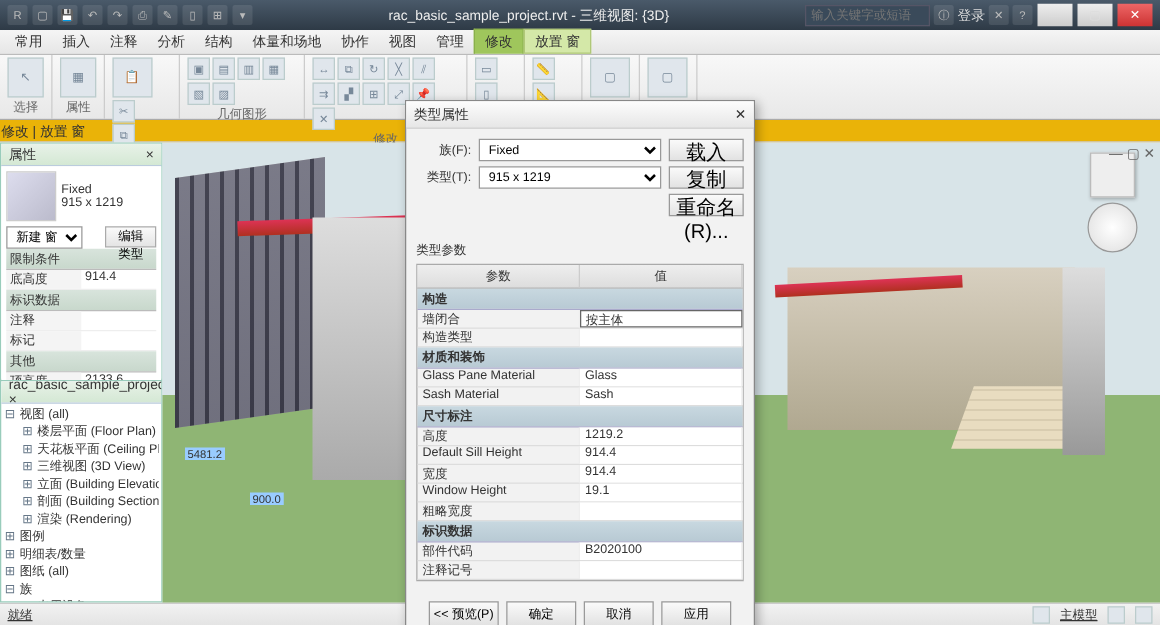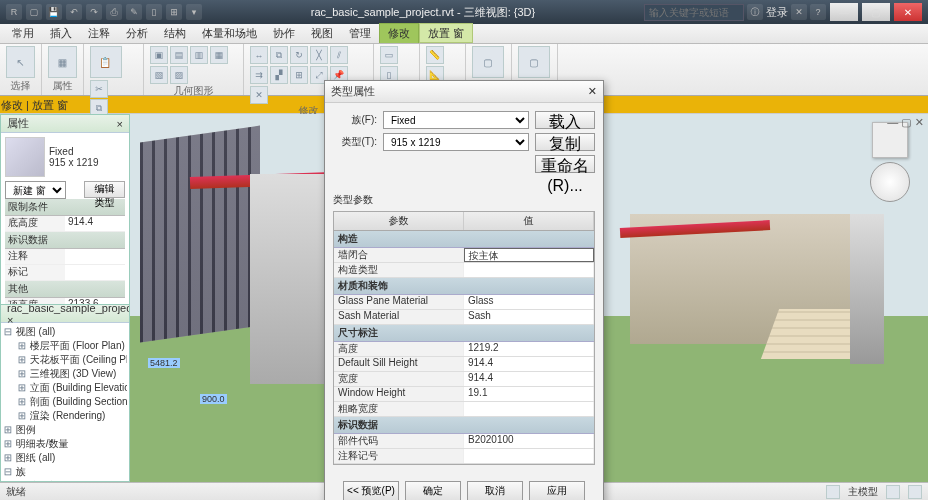--- a/index.html
+++ b/index.html
@@ -68,21 +68,21 @@
 .param-head div { flex:1; text-align:center; padding:2px; font-size:10px; border-right:1px solid #ccc;}
 .param-sect { background:linear-gradient(#c8d8e0,#b8cad4); font-size:10px; font-weight:bold; padding:1px 4px; border-bottom:1px solid #aac;}
 .param-row { display:flex; border-bottom:1px solid #ddd; height:15px;}
 .param-row div { flex:1; padding:0 4px; font-size:10px; border-right:1px solid #eee; overflow:hidden;}
 .param-row .val { background:#fff;}
 .param-row .val.edit { border:1px solid #666;}
 .dialog-buttons { display:flex; justify-content:center; gap:6px; padding:16px 0;}
 .dialog-buttons button { width:56px; height:20px; font-size:10px; background:linear-gradient(#fafafa,#e2e2e2); border:1px solid #999;}
 
 .statusbar { height:18px; background:linear-gradient(#f2f2f2,#e4e4e4); border-top:1px solid #bbb; display:flex; align-items:center; font-size:10px; padding:0 6px; justify-content:space-between;}
-.statusbar .sect { display:flex; gap:8px; align-items:flex-end;}
+.statusbar .sect { display:flex; gap:8px; align-items:flex-end;text-decoration:underline;}
 .st-icon { width:14px; height:14px; background:#e0e6ec; border:1px solid #bcc;}
 
 .tree-icon { display:inline-block; width:10px; text-align:center; color:#678; }
 a.link { color:#06c; text-decoration:underline;}
 </style>
 </head>
 <body>
 
 <div class="titlebar">
   <div class="qat">

